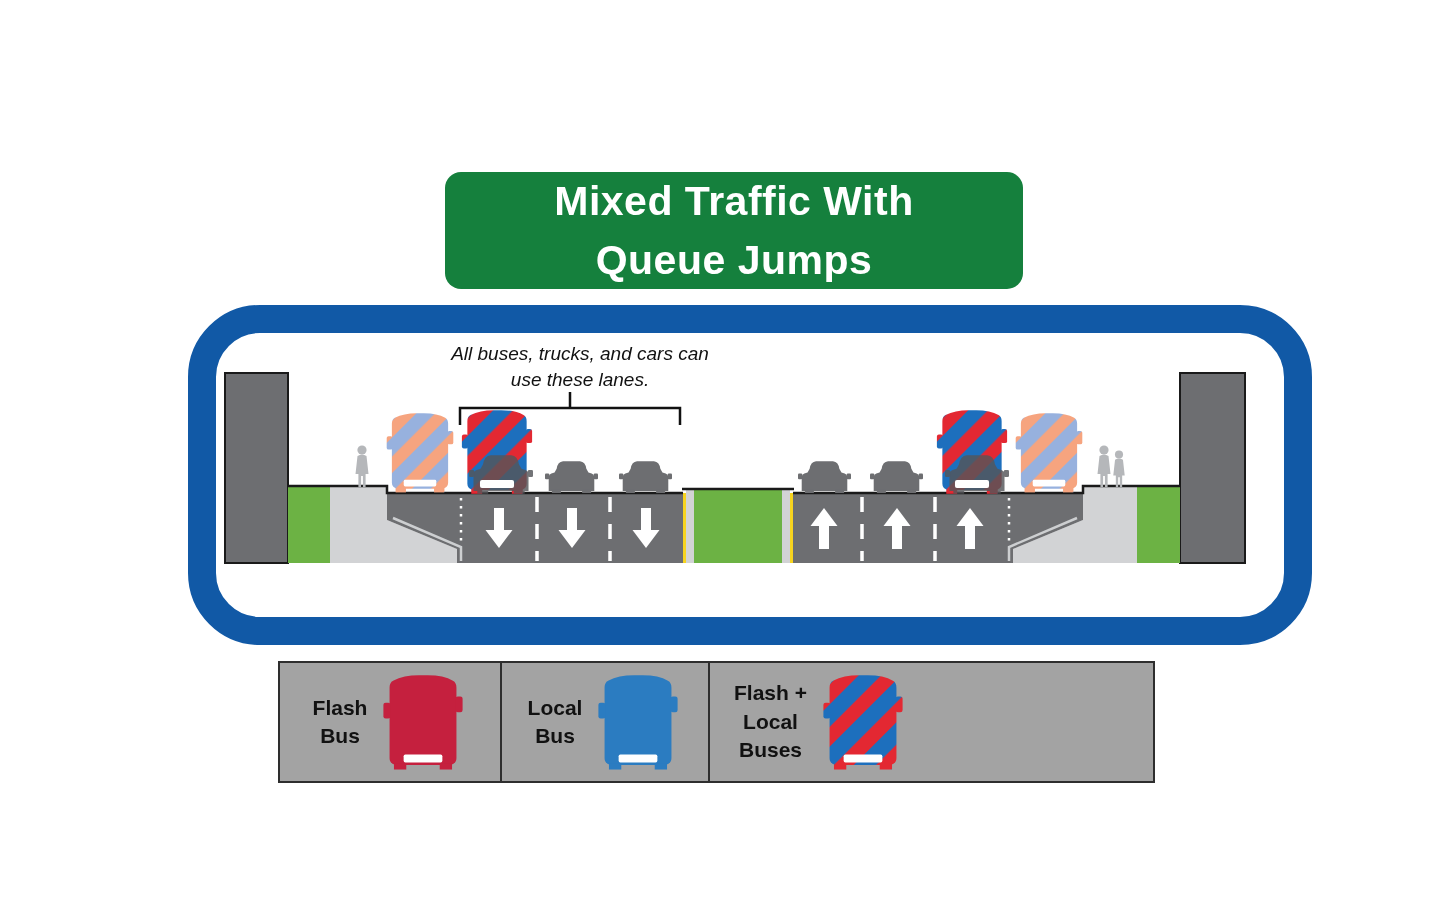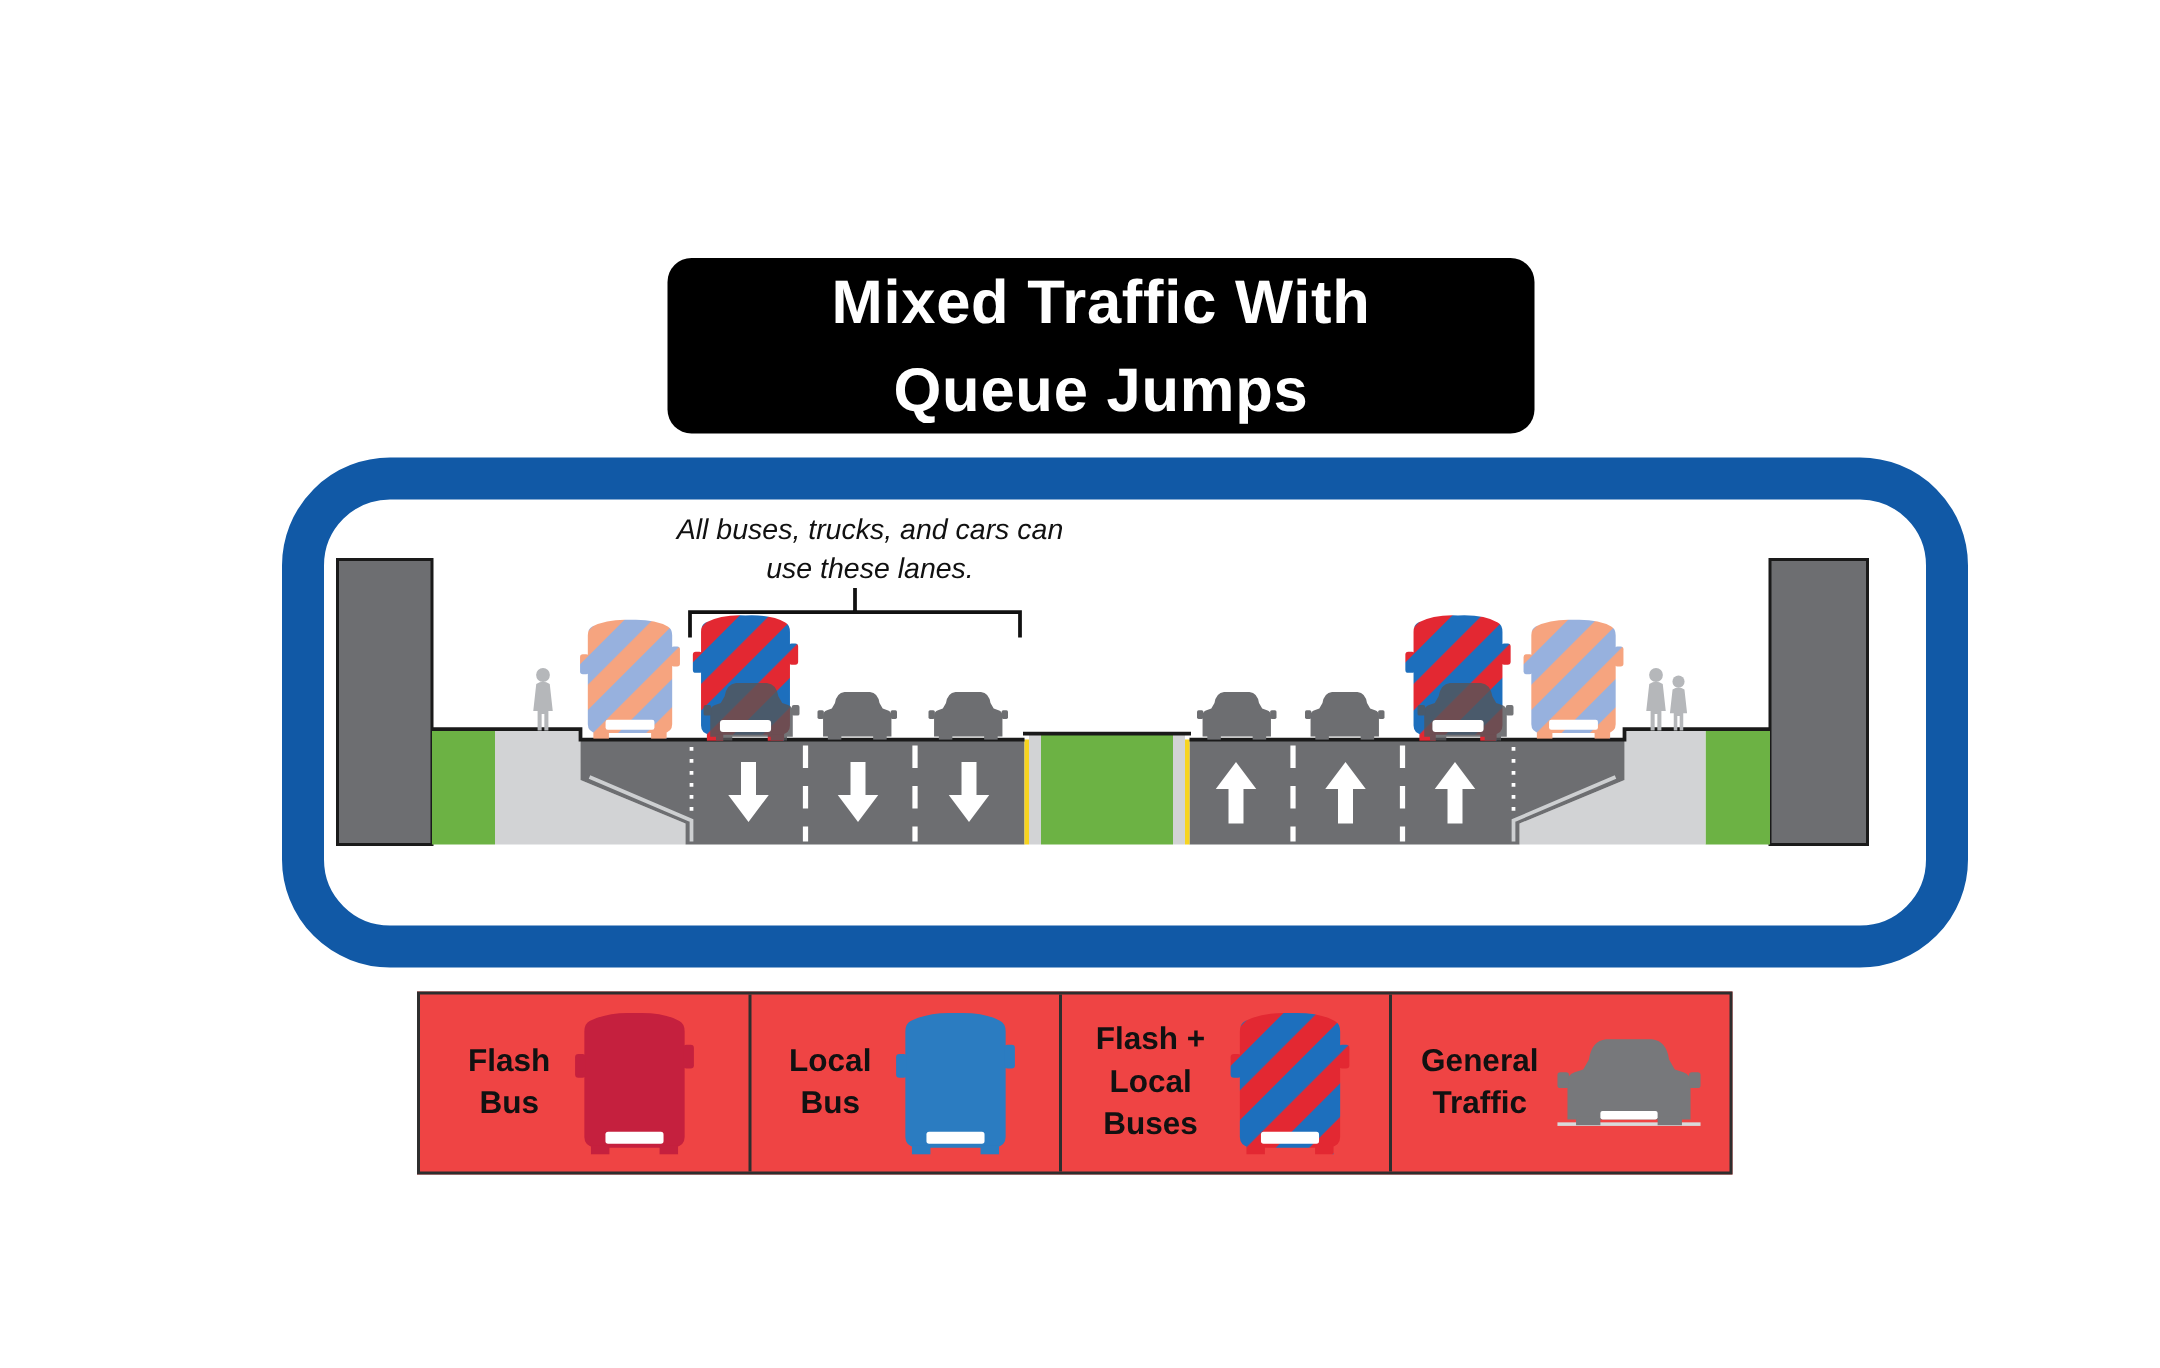--- a/index.html
+++ b/index.html
@@ -2,41 +2,41 @@
 <html><head>
 <meta charset="utf-8">
 <style>
   html,body{margin:0;padding:0;}
   body{
     width:1440px;height:912px;position:relative;background:#ffffff;
     font-family:"Liberation Sans",sans-serif;overflow:hidden;
   }
   .title-box{
     position:absolute;left:445px;top:172px;width:578px;height:117px;
-    background:#000000;border-radius:16px;display:flex;align-items:center;justify-content:center;
+    background:#15803d;border-radius:16px;display:flex;align-items:center;justify-content:center;
   }
   .title-text{
     color:#ffffff;font-size:41px;font-weight:700;text-align:center;
     line-height:1.42;white-space:pre-line;letter-spacing:0.5px;
   }
   .frame{
     position:absolute;left:188px;top:305px;width:1124px;height:340px;
     box-sizing:border-box;border:28px solid #1159a6;border-radius:72px;background:#ffffff;
   }
   .scene{
     position:absolute;left:188px;top:305px;width:1124px;height:340px;
   }
   .annotation{
     position:absolute;left:430px;top:341px;width:300px;
     font-size:19px;font-weight:400;font-style:italic;color:#111111;
     text-align:center;line-height:1.38;white-space:pre-line;
   }
   .legend{
     position:absolute;left:278px;top:661px;width:877px;height:122px;
-    display:flex;box-sizing:border-box;border:2px solid #2e2e2e;background:#ef4444;
+    display:flex;box-sizing:border-box;border:2px solid #2e2e2e;background:#a3a3a3;
   }
   .legend-cell{
     box-sizing:border-box;height:100%;display:flex;align-items:center;justify-content:center;
     gap:12px;border-right:2px solid #2e2e2e;padding:0 4px;
   }
   .legend-cell:last-child{border-right:none;}
   .legend-label{
     font-size:21px;font-weight:700;color:#111111;text-align:center;
     line-height:1.35;white-space:pre-line;
   }
@@ -173,22 +173,13 @@
     </svg>
   </div>
   <div class="legend-cell c3">
     <div class="legend-label">Flash +
 Local
 Buses</div>
     <svg width="88" height="100" viewBox="0 0 100 112">
       <use href="#busShape" fill="url(#stripesVivid)"></use>
     </svg>
   </div>
-  <div class="legend-cell c4">
-    <div class="legend-label">General
-Traffic</div>
-    <svg width="96" height="62" viewBox="0 0 100 65">
-      <rect x="0" y="60" width="100" height="2.5" fill="#d9dadb"></rect>
-      <use href="#carShape" fill="#77787b"></use>
-      <rect x="30" y="52" width="40" height="6" rx="1.5" fill="#ffffff"></rect>
-    </svg>
-  </div>
 </div>
 
 </body></html>

